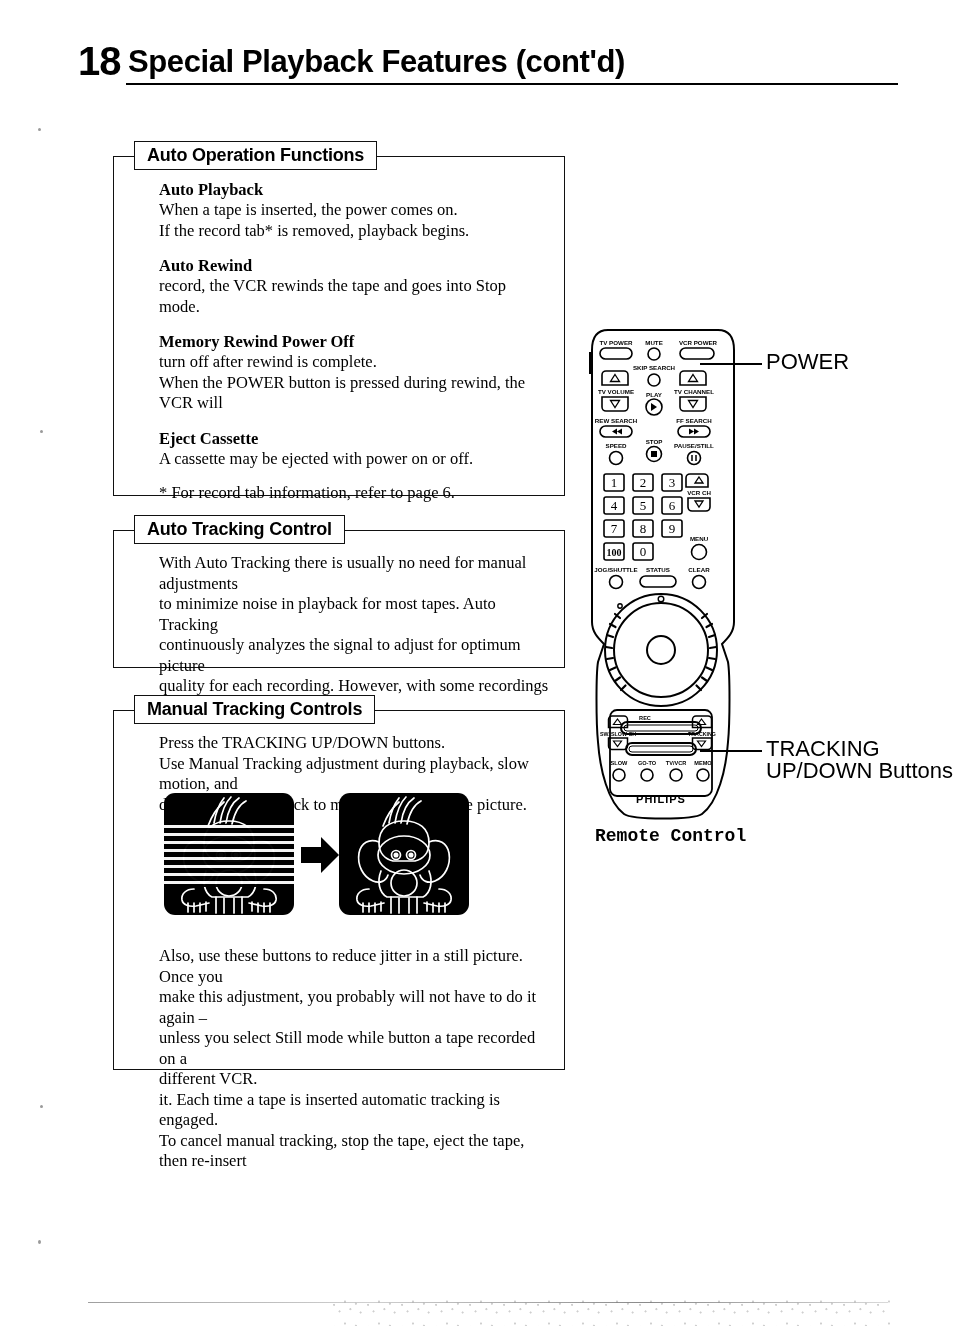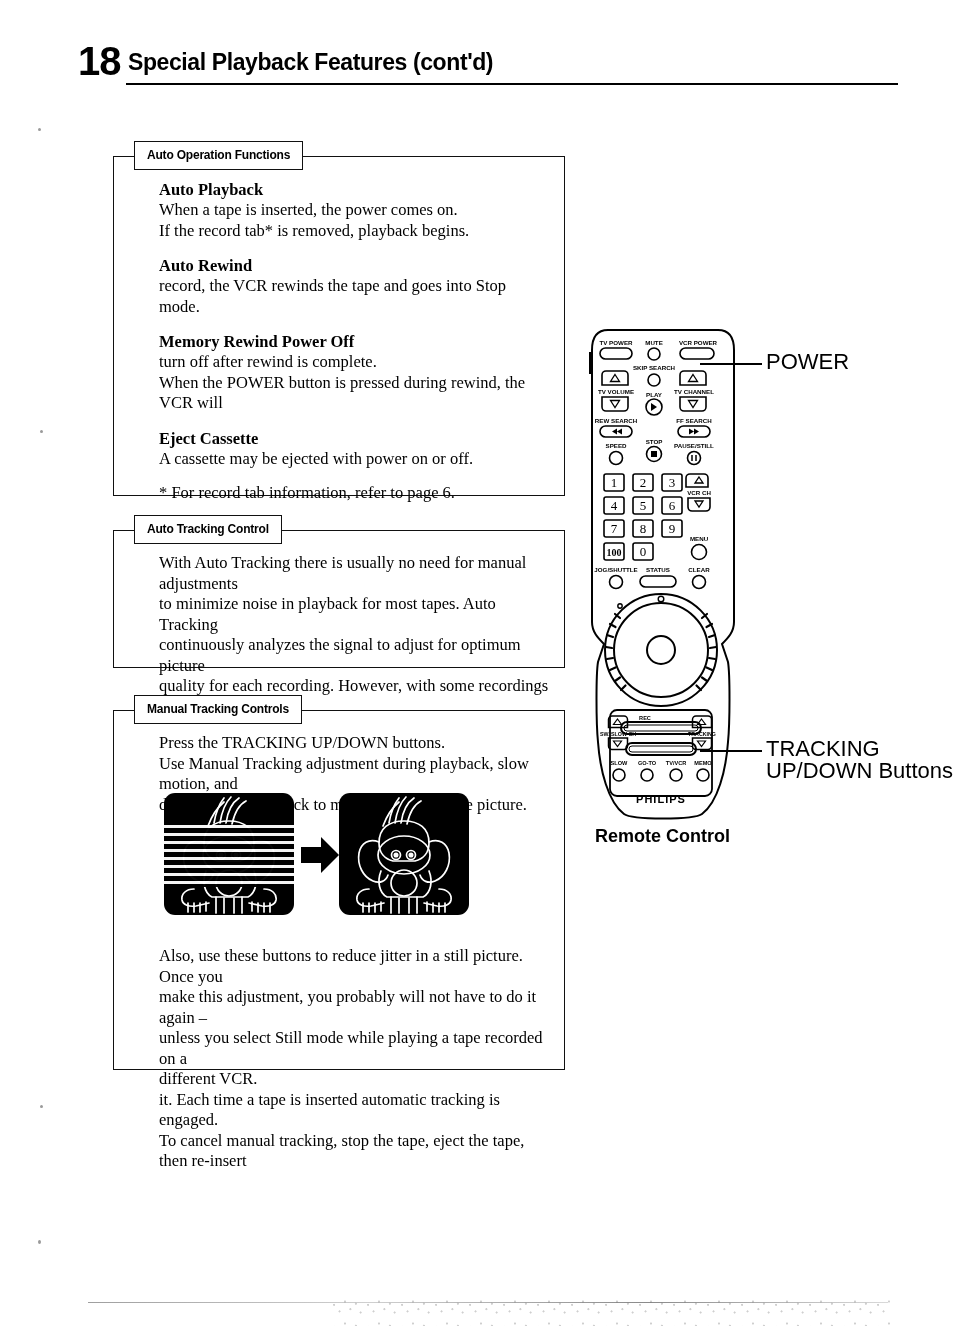--- a/index.html
+++ b/index.html
@@ -33,21 +33,21 @@
     font-size: 40px;
     letter-spacing: -1px;
     line-height: 46px;
   }
   #page-title {
     position: absolute;
     left: 50px;
     top: 2px;
     font-family: "Liberation Sans", sans-serif;
     font-weight: bold;
-    font-size: 23px;
+    font-size: 31px;
     line-height: 44px;
     letter-spacing: -0.4px;
     white-space: nowrap;
     text-align: right;
   }
   #title-rule {
     position: absolute;
     left: 48px;
     top: 45px;
     width: 772px;
@@ -64,21 +64,21 @@
   }
   .section-heading {
     position: absolute;
     top: -16px;
     left: 20px;
     background: #fff;
     border: 1.5px solid #111;
     padding: 2px 12px 3px 12px;
     font-family: "Liberation Sans", sans-serif;
     font-weight: bold;
-    font-size: 12px;
+    font-size: 18px;
     line-height: 22px;
     letter-spacing: -0.2px;
     white-space: nowrap;
     z-index: 3;
   }
   .section-body {
     position: absolute;
     left: 17px;
     right: 14px;
     top: 22px;
@@ -153,21 +153,21 @@
     position: absolute;
     left: 588px;
     top: 322px;
     width: 150px;
     height: 505px;
   }
   #remote-caption {
     position: absolute;
     left: 595px;
     top: 825px;
-    font-family: Liberation Sans, sans-serif;
+    font-family: Liberation Mono, monospace;
     font-weight: bold;
     font-size: 18px;
     line-height: 22px;
     text-align: center;
   }
 
   
   .callout-label {
     position: absolute;
     font-family: "Liberation Sans", sans-serif;
@@ -332,21 +332,21 @@
           <path d="M106 110 L106 119 M100 110 L100 119 M94 110 L94 119 M88 109 L88 118"></path>
           <path d="M52 104 L52 120 M60 105 L60 120 M70 105 L70 120 M78 104 L78 120"></path>
         </g>
       </svg>
     </div>
   </div>
 
   <div class="section-body" style="top:235px;">
     <p class="para">Also, use these buttons to reduce jitter in a still picture. Once you</p>
     <p class="para">make this adjustment, you probably will not have to do it again –</p>
-    <p class="para">unless you select Still mode while playing a tape recorded on a</p>
+    <p class="para">unless you select Still mode while button a tape recorded on a</p>
     <p class="para">different VCR.</p>
     <p class="para">it. Each time a tape is inserted automatic tracking is engaged.</p>
     <p class="para">To cancel manual tracking, stop the tape, eject the tape, then re-insert</p>
   </div>
 </div>
 
 <svg id="remote-control" viewBox="0 0 150 505">
 
   <g fill="none" stroke="#000" stroke-width="2">
     <path d="M20 8 C8 8 4 16 4 28 L4 300 C4 310 10 316 16 322 L10 340 C8 352 8 400 10 420

